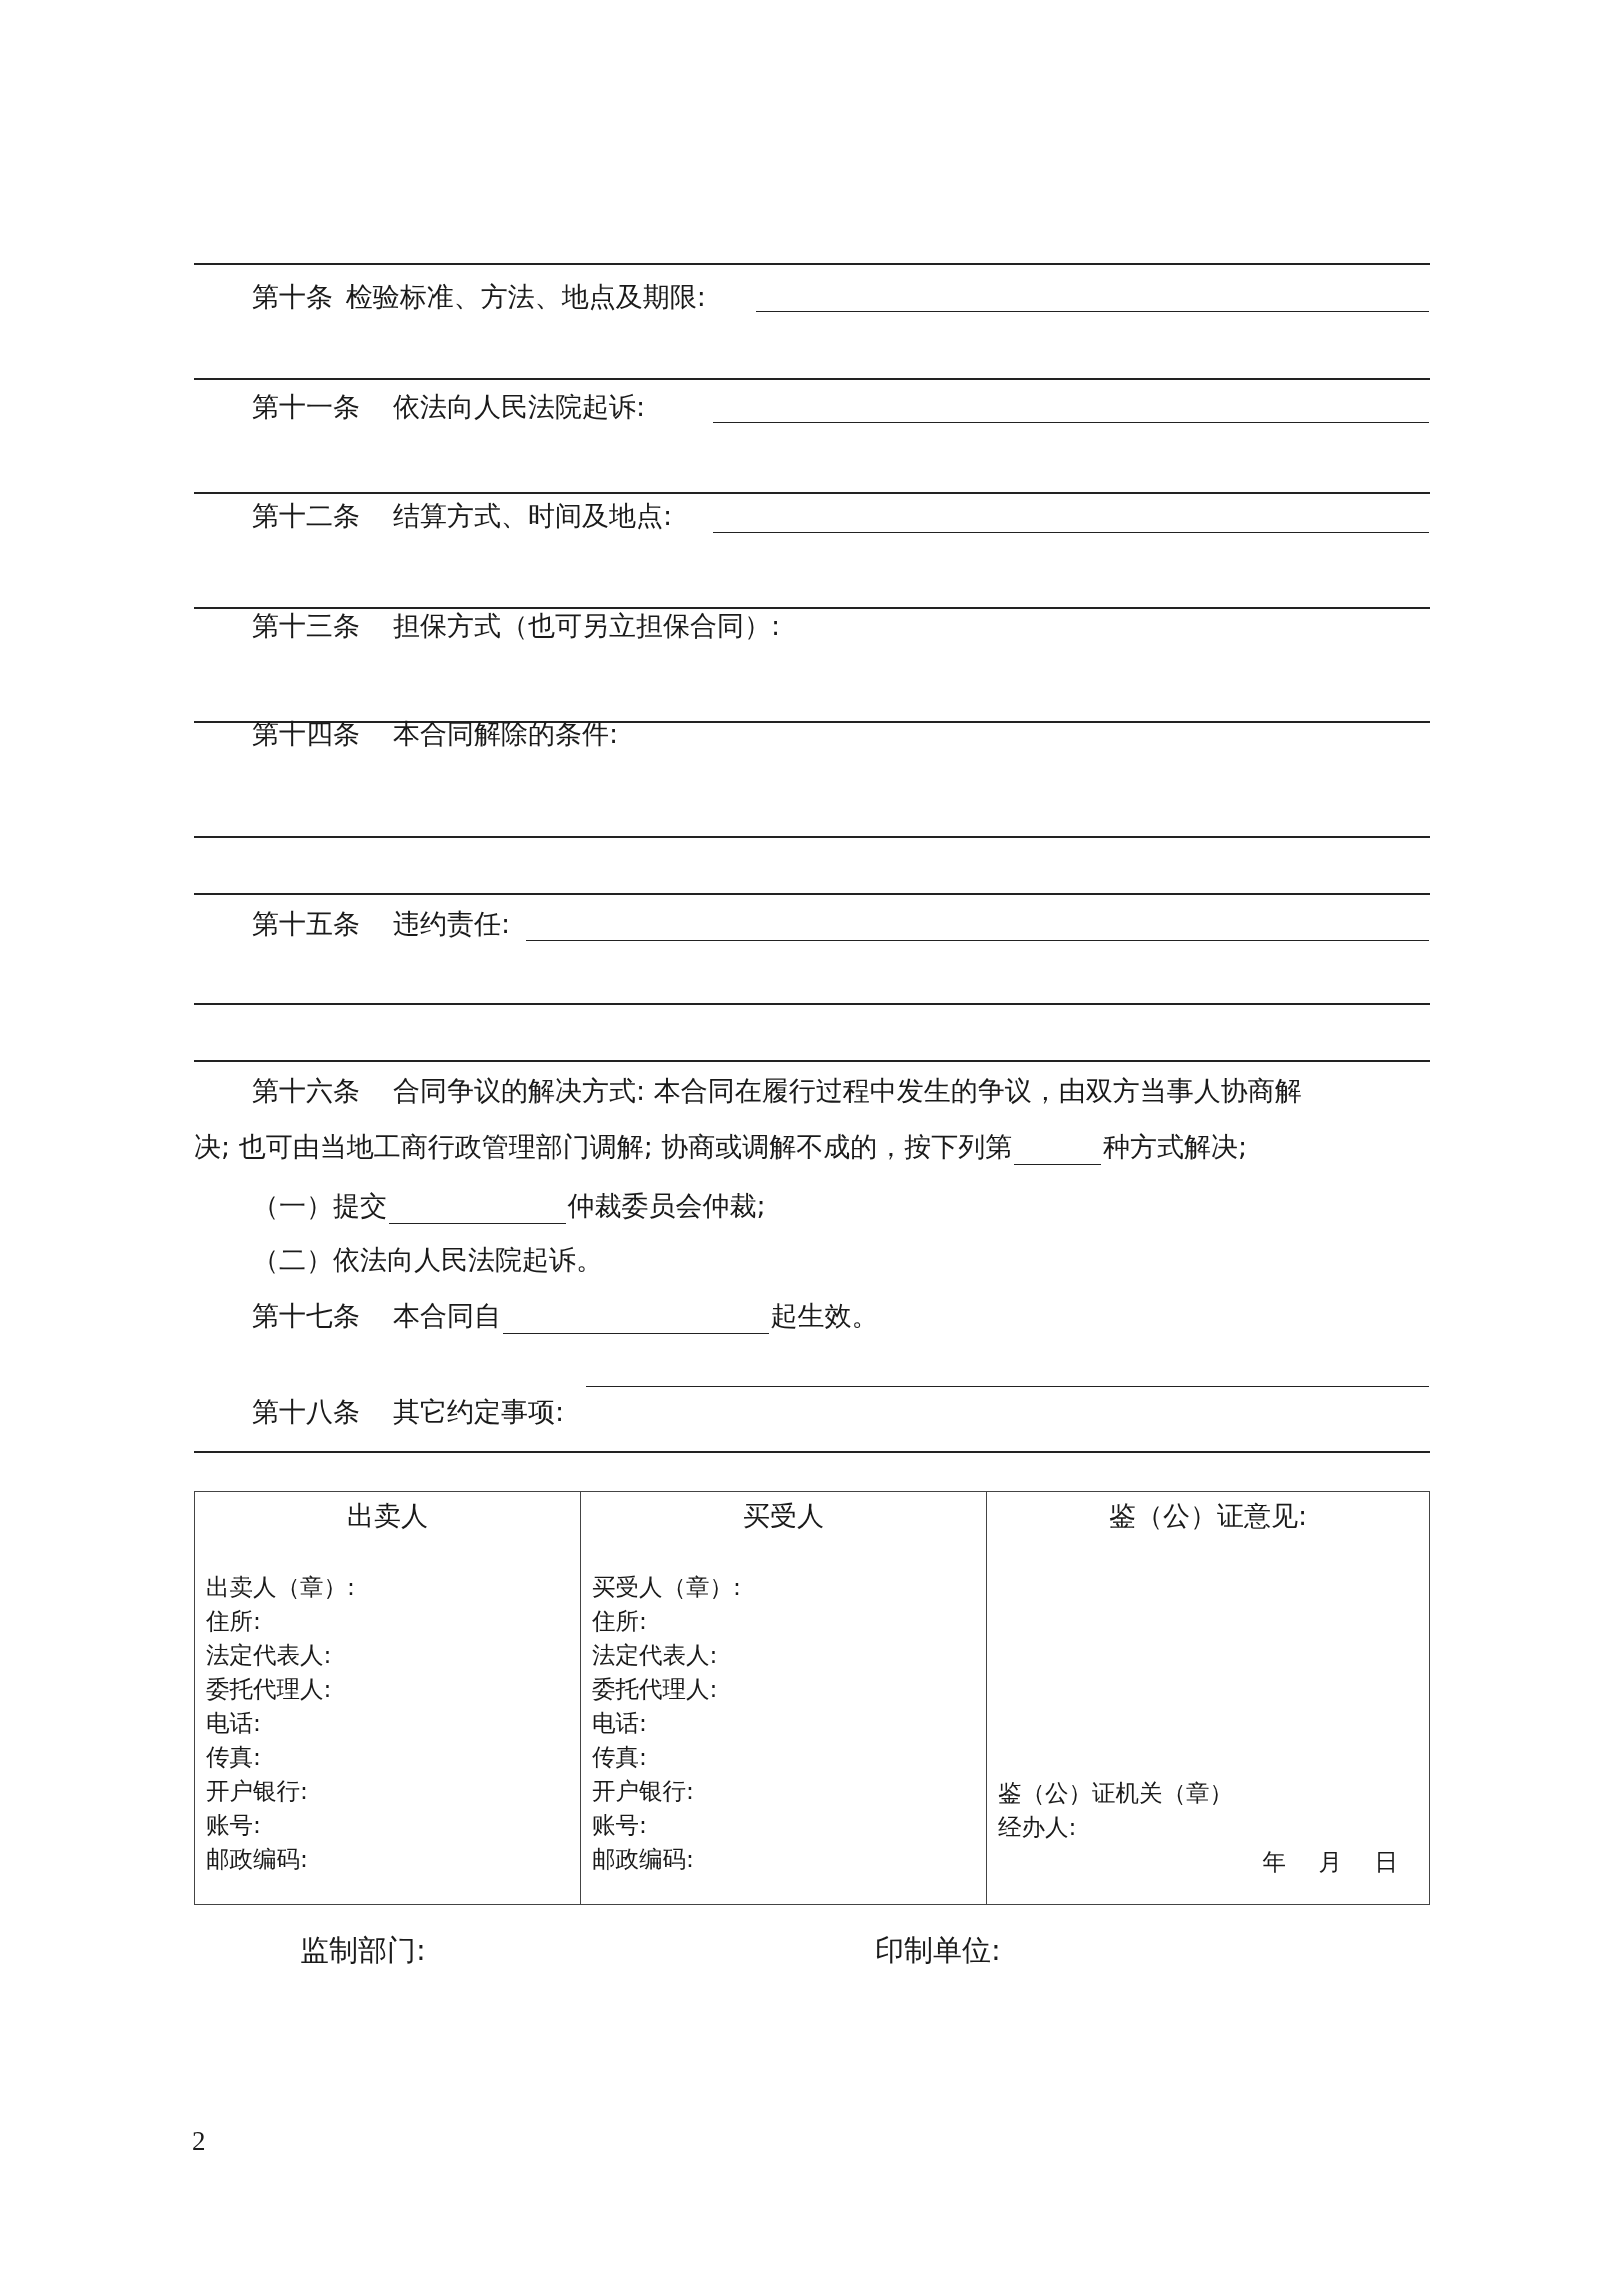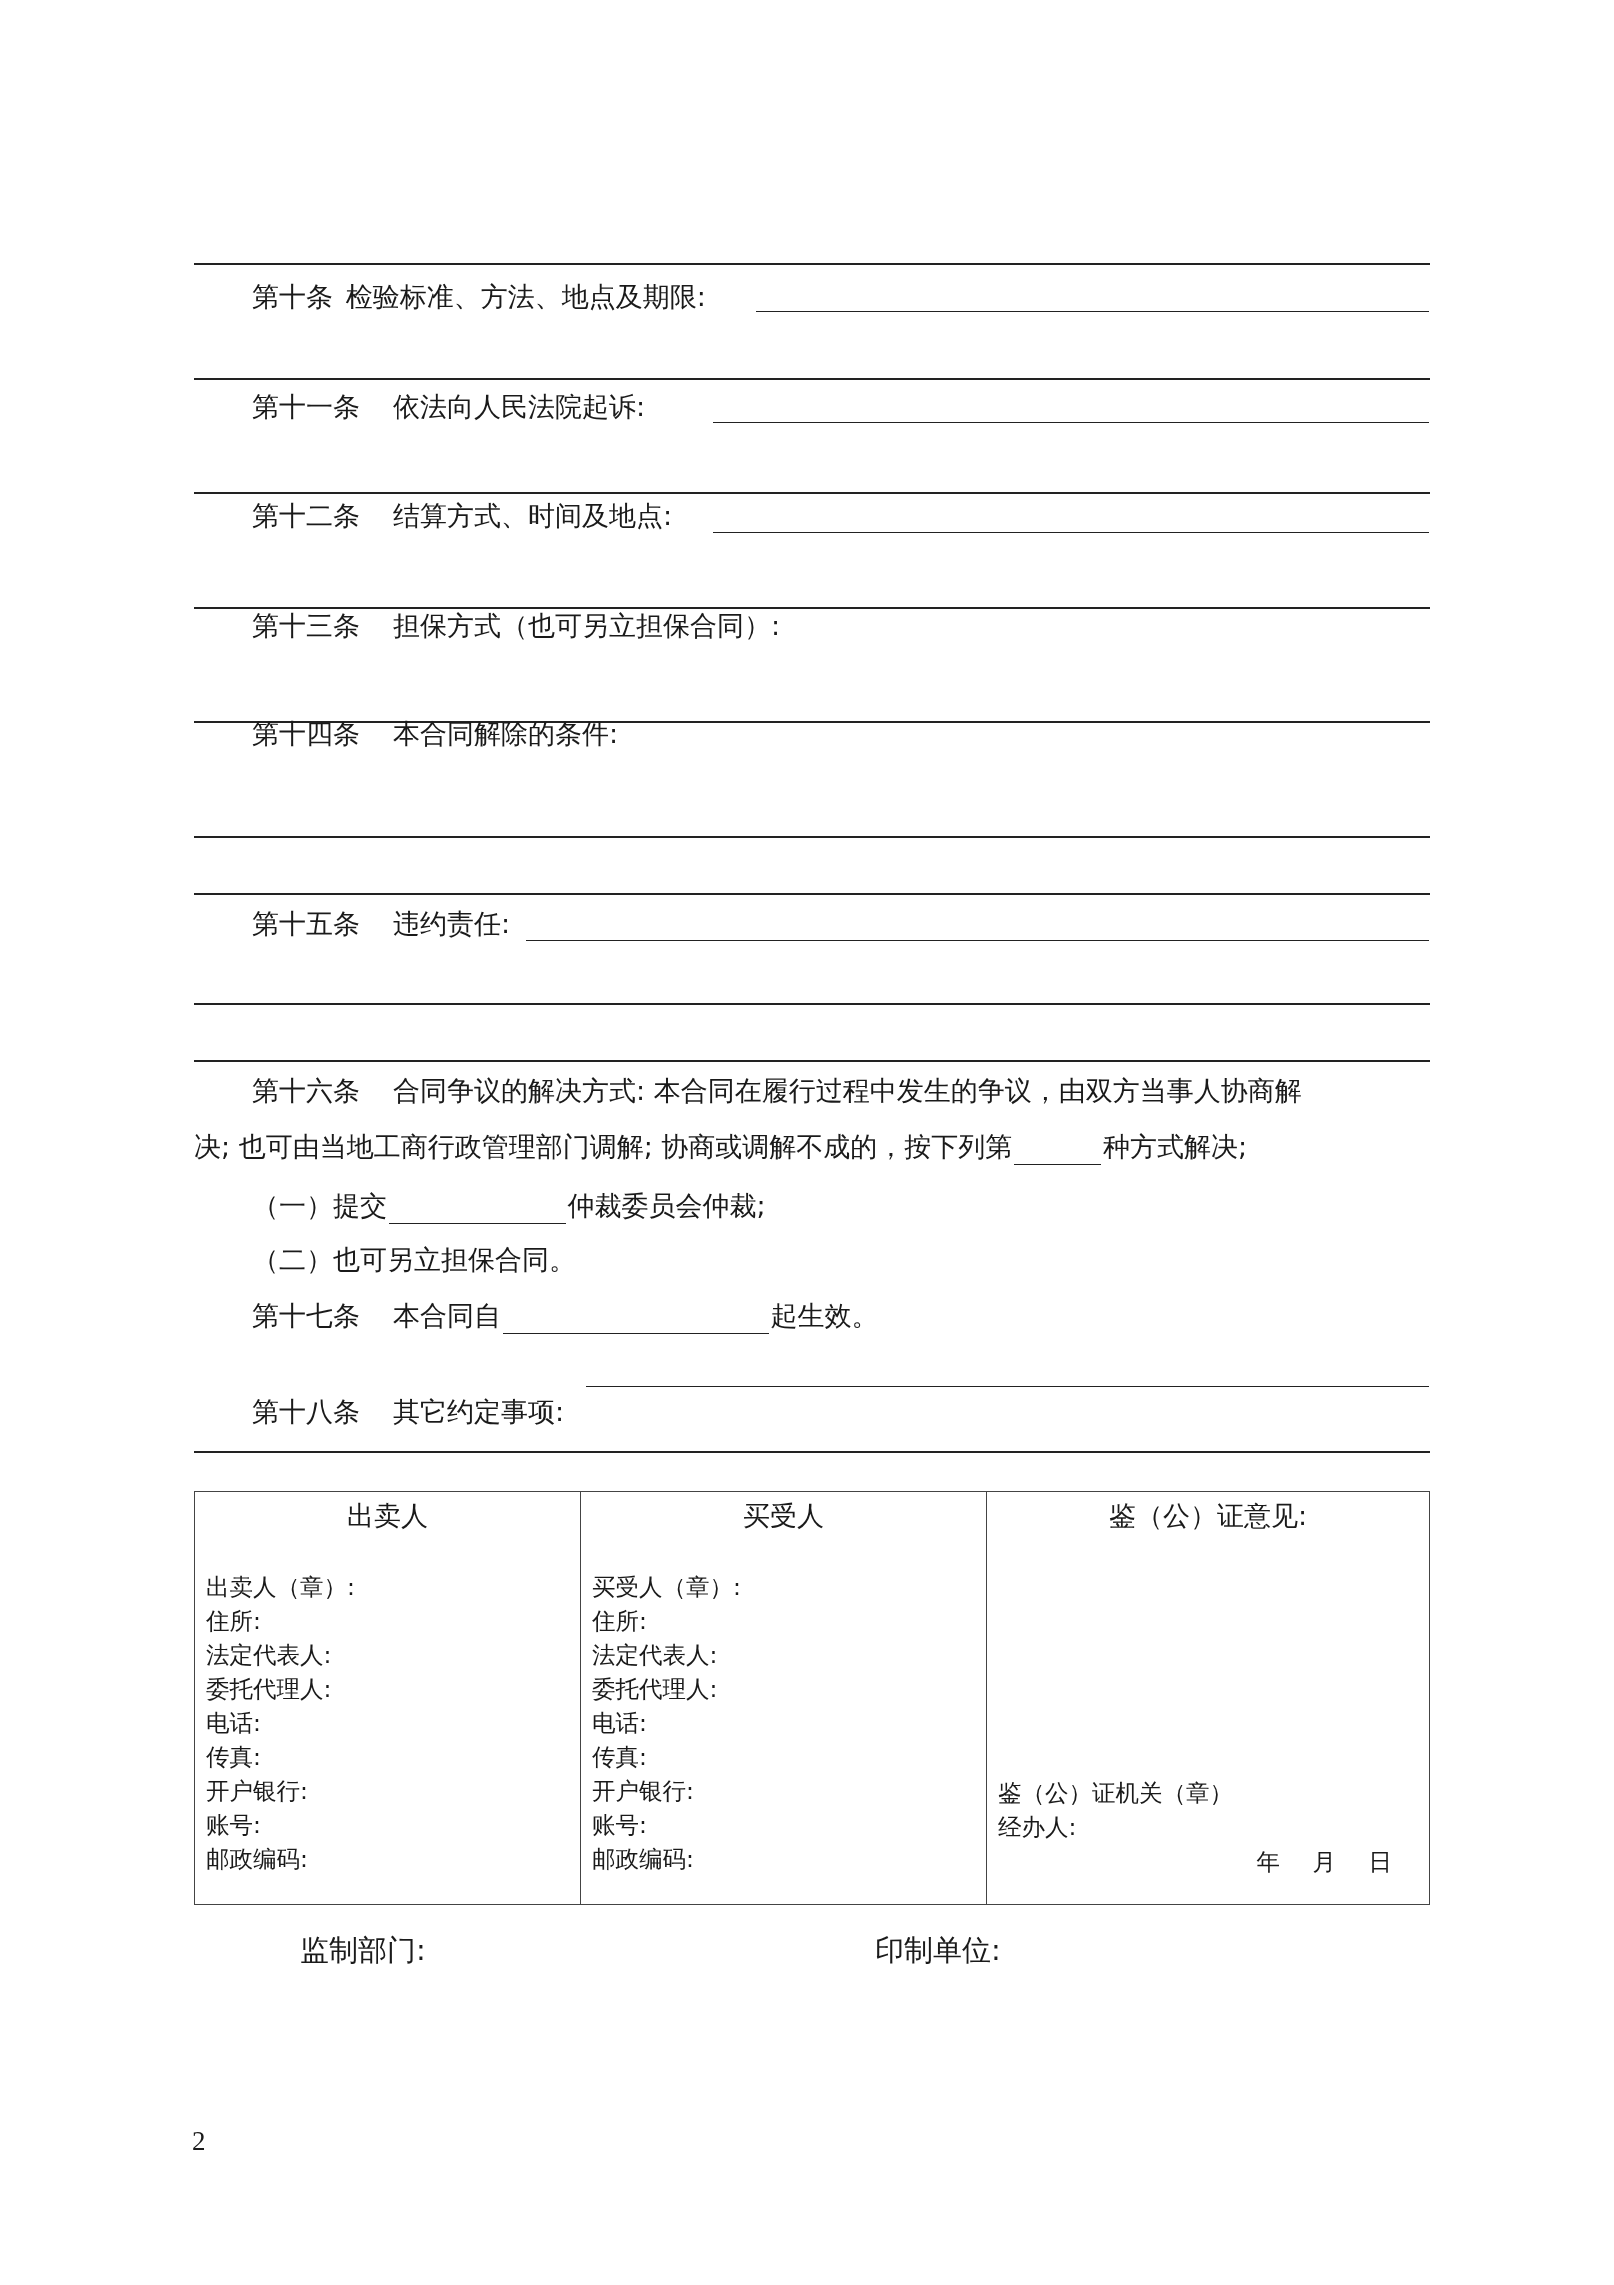--- a/index.html
+++ b/index.html
@@ -11,21 +11,21 @@
   .inl-blank { display:inline-block; border-bottom:1.8px solid #222; height:29px; vertical-align:bottom; margin:0 1.8px; }
   .gap { display:inline-block; width:33px; }
   .gap-s { display:inline-block; width:12.7px; }
   table.sign { position:absolute; left:194px; top:1491px; width:1236px; height:414px;
                border-collapse:collapse; table-layout:fixed; }
   table.sign td { border:1.8px solid #444; vertical-align:top; padding:0; position:relative; }
   .cell-head { text-align:center; font-size:27px; margin-top:6px; line-height:36px; }
   .field-list { position:absolute; left:11px; top:78px; font-size:23.5px; line-height:34px; }
   .field-list div { height:34px; }
   .notary-bottom { position:absolute; left:11px; top:284px; font-size:23.5px; line-height:34px; }
-  .date-row { position:absolute; right:37px; top:353px; font-size:23.5px; line-height:34px; word-spacing:25px; }
+  .date-row { position:absolute; right:31px; top:353px; font-size:23.5px; line-height:34px; word-spacing:25px; }
   .footer { position:absolute; top:1930px; font-size:29px; line-height:40px; }
   .pagenum { position:absolute; left:192px; top:2126px; font-family:"Liberation Serif", serif; font-size:27px; }
 </style>
 </head>
 <body>
 
 <div class="hr" style="top:263px;"></div>
 <div class="txt" style="left:252px; top:279px;">
   <span>第十条</span><span class="gap-s"></span><span>检验标准、方法、地点及期限:</span>
 </div>
@@ -65,21 +65,21 @@
 <div class="txt" style="left:252px; top:1073px;">
   <span>第十六条</span><span class="gap"></span><span>合同争议的解决方式: 本合同在履行过程中发生的争议，由双方当事人协商解</span>
 </div>
 <div class="txt" style="left:194px; top:1129px;">
   <span>决; 也可由当地工商行政管理部门调解; 协商或调解不成的，按下列第</span><span class="inl-blank" style="width:87px;"></span><span>种方式解决;</span>
 </div>
 <div class="txt" style="left:252px; top:1188px;">
   <span>（一）提交</span><span class="inl-blank" style="width:177px;"></span><span>仲裁委员会仲裁;</span>
 </div>
 <div class="txt" style="left:252px; top:1242px;">
-  <span>（二）也可另立担保合同。</span>
+  <span>（二）依法向人民法院起诉。</span>
 </div>
 
 <div class="txt" style="left:252px; top:1298px;">
   <span>第十七条</span><span class="gap"></span><span>本合同自</span><span class="inl-blank" style="width:266px;"></span><span>起生效。</span>
 </div>
 
 <div class="txt" style="left:252px; top:1394px;">
   <span>第十八条</span><span class="gap"></span><span>其它约定事项:</span>
 </div>
 <div class="uline" style="left:586px; width:843px; top:1386px;"></div>

